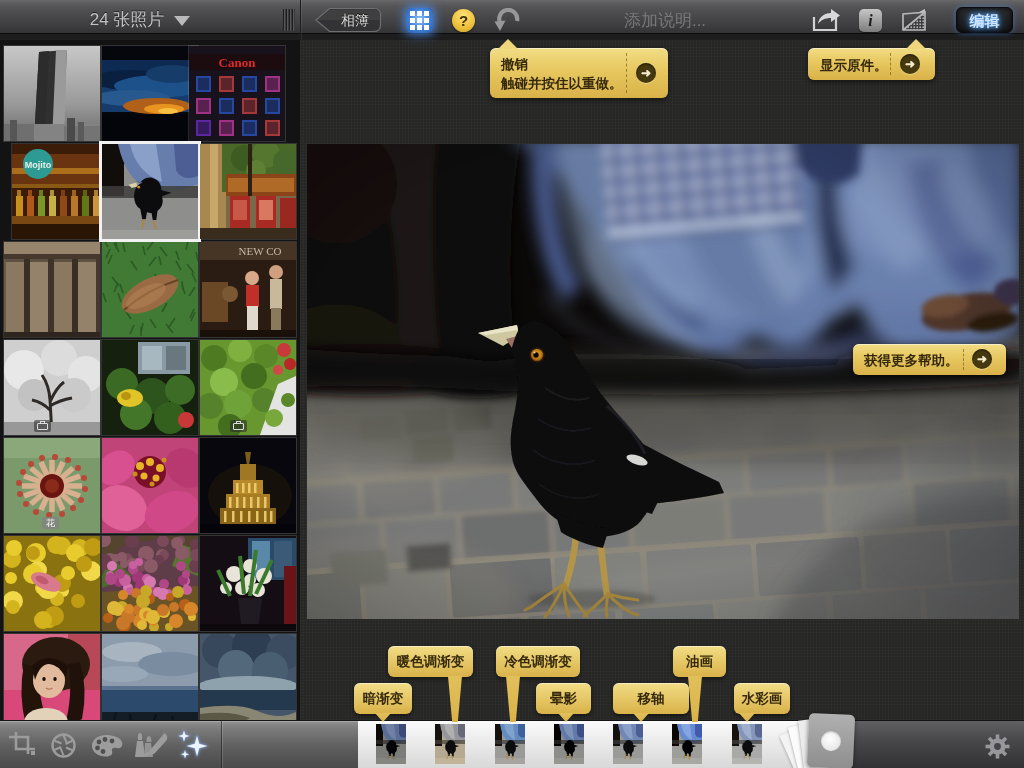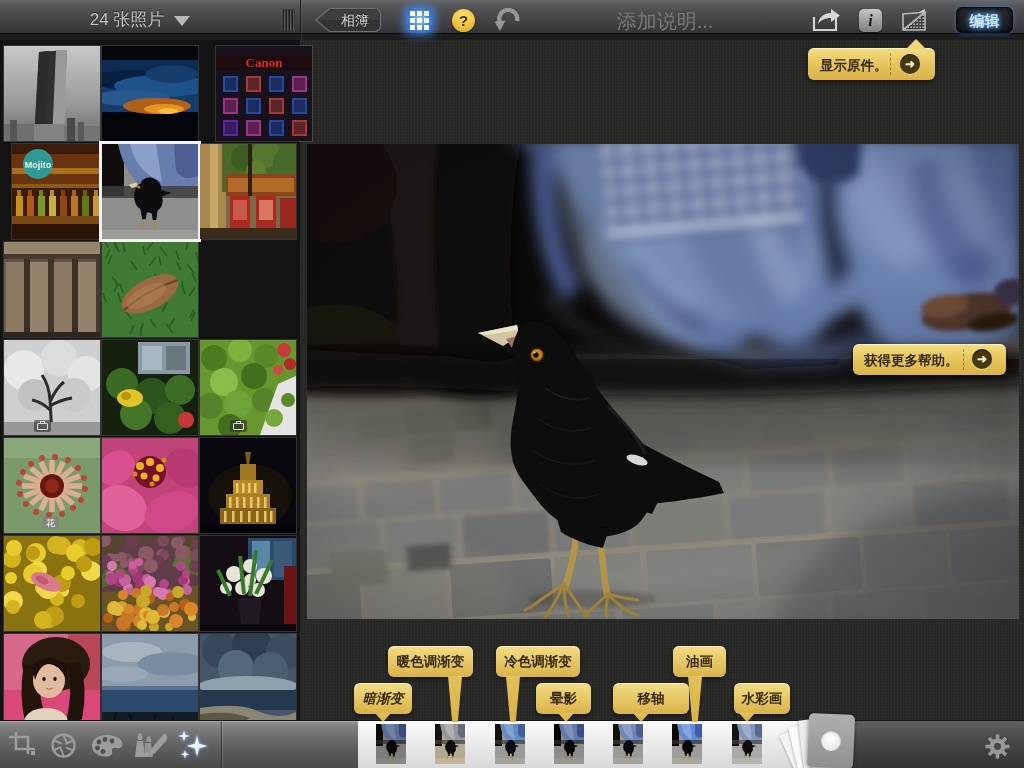--- a/index.html
+++ b/index.html
@@ -33,21 +33,21 @@
 #gridbtn .g{position:absolute;left:4px;top:3px;width:19px;height:19px;
  background:
  linear-gradient(#fff,#fff) 0 0/5px 5px no-repeat, linear-gradient(#fff,#fff) 7px 0/5px 5px no-repeat, linear-gradient(#fff,#fff) 14px 0/5px 5px no-repeat,
  linear-gradient(#fff,#fff) 0 7px/5px 5px no-repeat, linear-gradient(#fff,#fff) 7px 7px/5px 5px no-repeat, linear-gradient(#fff,#fff) 14px 7px/5px 5px no-repeat,
  linear-gradient(#fff,#fff) 0 14px/5px 5px no-repeat, linear-gradient(#fff,#fff) 7px 14px/5px 5px no-repeat, linear-gradient(#fff,#fff) 14px 14px/5px 5px no-repeat;}
 
 #helpbtn{position:absolute;left:452px;top:9px;width:23px;height:23px;border-radius:50%;
  background:radial-gradient(circle at 50% 30%,#ffe47a 0%,#f0c23e 55%,#caa125 100%);
  box-shadow:0 1px 2px rgba(0,0,0,.5);color:#40300a;font-weight:bold;font-size:15px;text-align:center;line-height:23px;}
 
-#caption{position:absolute;left:560px;top:0;width:210px;height:40px;line-height:42px;text-align:center;color:#787878;font-size:20px;}
+#caption{position:absolute;left:560px;top:0;width:210px;height:40px;line-height:42px;text-align:center;color:#787878;font-size:17px;}
 
 #editbtn{position:absolute;left:956px;top:7px;width:57px;height:26px;border-radius:6px;
  background:linear-gradient(180deg,#2a2a2c,#161618);
  box-shadow:0 0 6px rgba(80,150,255,.45), inset 0 0 5px rgba(0,0,0,.9);border:1px solid #0a0a0c;
  color:#cfe6ff;font-size:15px;font-weight:bold;text-align:center;line-height:26px;
  text-shadow:0 0 5px #5aa7ff,0 0 9px #3f8fe0;}
 .topico{position:absolute;top:8px;}
 
 #bottombar{left:0;top:720px;width:1024px;height:48px;
  background:linear-gradient(180deg,#929292 0%,#7c7c7c 15%,#5f5f5f 55%,#4a4a4a 100%);
@@ -107,21 +107,21 @@
 <rect y="14" width="96" height="20" fill="#0c2a52"></rect>
 <ellipse cx="28" cy="34" rx="38" ry="10" fill="#0a2040"></ellipse>
 <ellipse cx="60" cy="40" rx="48" ry="11" fill="#1d518a"></ellipse>
 <ellipse cx="30" cy="52" rx="38" ry="8" fill="#27598e"></ellipse>
 <ellipse cx="70" cy="28" rx="26" ry="9" fill="#163c6a"></ellipse>
 <ellipse cx="55" cy="60" rx="34" ry="8" fill="#b06018"></ellipse>
 <ellipse cx="62" cy="63" rx="20" ry="5" fill="#e89420"></ellipse>
 <ellipse cx="66" cy="65" rx="10" ry="3" fill="#f8c040"></ellipse>
 <rect y="68" width="96" height="27" fill="#04050a"></rect>
         </svg></div>
-      <div class="th" style="left:216px;top:6px;box-shadow:0 0 0 1px rgba(255,255,255,.14);"><svg width="96" height="95" viewBox="0 0 96 95">
+      <div class="th" style="left:189px;top:6px;box-shadow:0 0 0 1px rgba(255,255,255,.14);"><svg width="96" height="95" viewBox="0 0 96 95">
           <rect width="96" height="95" fill="#17121c"></rect>
 <rect y="8" width="96" height="16" fill="#1c0c10"></rect>
 <text x="48" y="21" font-size="13" font-weight="bold" fill="#e02828" text-anchor="middle" font-family="Liberation Serif,serif">Canon</text>
 <rect x="7" y="30" width="15" height="16" fill="#2a52b8" opacity=".85"></rect>
           <rect x="9" y="32" width="11" height="12" fill="#10101c" opacity=".5"></rect>
           <rect x="30" y="30" width="15" height="16" fill="#c04040" opacity=".85"></rect>
           <rect x="32" y="32" width="11" height="12" fill="#10101c" opacity=".5"></rect>
           <rect x="53" y="30" width="15" height="16" fill="#2a52b8" opacity=".85"></rect>
           <rect x="55" y="32" width="11" height="12" fill="#10101c" opacity=".5"></rect>
           <rect x="76" y="30" width="15" height="16" fill="#b83898" opacity=".85"></rect>
@@ -262,20 +262,34 @@
           <line x1="35" y1="28" x2="29" y2="19" stroke="#2c5a24" stroke-width="1.6"></line>
           <line x1="94" y1="40" x2="90" y2="31" stroke="#2c5a24" stroke-width="1.6"></line>
           <line x1="6" y1="5" x2="1" y2="-4" stroke="#2c5a24" stroke-width="1.6"></line>
           <line x1="65" y1="14" x2="58" y2="5" stroke="#2c5a24" stroke-width="1.6"></line>
           <line x1="47" y1="24" x2="54" y2="15" stroke="#2c5a24" stroke-width="1.6"></line>
           <line x1="12" y1="50" x2="16" y2="41" stroke="#2c5a24" stroke-width="1.6"></line>
           <line x1="39" y1="94" x2="39" y2="85" stroke="#2c5a24" stroke-width="1.6"></line>
 <ellipse cx="48" cy="52" rx="31" ry="15" fill="#9a6a44" transform="rotate(-28 48 52)"></ellipse>
 <path d="M22 68 Q44 48 76 38" stroke="#6a4426" stroke-width="2" fill="none"></path>
 <ellipse cx="44" cy="54" rx="22" ry="9" fill="#b08054" opacity=".6" transform="rotate(-28 44 54)"></ellipse>
+        </svg></div>
+      <div class="th" style="left:200px;top:202px;box-shadow:0 0 0 1px rgba(255,255,255,.14);"><svg width="96" height="95" viewBox="0 0 96 95">
+          <rect width="96" height="95" fill="#2a1c12"></rect>
+<rect y="0" width="96" height="18" fill="#463424"></rect>
+<text x="60" y="13" font-size="11" fill="#c8bca8" text-anchor="middle" font-family="Liberation Serif,serif">NEW CO</text>
+<rect x="2" y="40" width="26" height="40" fill="#6a4826"></rect>
+<circle cx="52" cy="36" r="7" fill="#d8a888"></circle>
+<rect x="46" y="43" width="13" height="22" fill="#c03028"></rect>
+<rect x="47" y="64" width="11" height="26" fill="#e0d8cc"></rect>
+<circle cx="76" cy="30" r="7" fill="#d0a080"></circle>
+<rect x="70" y="37" width="12" height="30" fill="#c8b89c"></rect>
+<rect x="71" y="66" width="10" height="26" fill="#8a7a5c"></rect>
+<circle cx="30" cy="52" r="8" fill="#7a5834"></circle>
+<rect y="88" width="96" height="7" fill="#1a100a"></rect>
         </svg></div>
       <div class="th" style="left:4px;top:300px;box-shadow:0 0 0 1px rgba(255,255,255,.14);"><svg width="96" height="95" viewBox="0 0 96 95">
           <rect width="96" height="95" fill="#cfcfcf"></rect>
 <circle cx="20" cy="30" r="20" fill="#e8e8e8"></circle>
           <circle cx="55" cy="18" r="18" fill="#dcdcdc"></circle>
           <circle cx="82" cy="34" r="18" fill="#e4e4e4"></circle>
 <circle cx="30" cy="55" r="16" fill="#c2c2c2"></circle>
           <circle cx="70" cy="55" r="17" fill="#cacaca"></circle>
 <path d="M48 95 L46 60 Q45 45 38 35 M46 62 Q52 48 60 42 M46 70 Q38 62 28 60 M46 66 Q56 60 68 58" stroke="#2e2a28" stroke-width="3" fill="none"></path>
 <rect y="82" width="96" height="13" fill="#989898"></rect>
@@ -1136,21 +1150,21 @@
 </svg></div>
     </div>
   <div id="cardstack" class="abs">
 <div style="position:absolute;left:-8px;top:16px;width:40px;height:46px;background:#f4f4f4;transform:rotate(-24deg);box-shadow:0 1px 3px rgba(0,0,0,.4);"></div>
 <div style="position:absolute;left:-2px;top:12px;width:42px;height:48px;background:#fbfbfb;transform:rotate(-14deg);box-shadow:0 1px 3px rgba(0,0,0,.4);"></div>
 <div style="position:absolute;left:6px;top:8px;width:44px;height:52px;background:#ececec;transform:rotate(-7deg);box-shadow:0 1px 3px rgba(0,0,0,.45);"></div>
 <div style="position:absolute;left:13px;top:4px;width:46px;height:54px;border-radius:5px;background:linear-gradient(180deg,#b0b0b0,#8e8e8e);transform:rotate(2.5deg);box-shadow:0 1px 4px rgba(0,0,0,.5);">
 <div style="position:absolute;left:13px;top:17px;width:20px;height:20px;border-radius:50%;background:radial-gradient(circle at 45% 38%,#ffffff,#dedede);box-shadow:inset 0 1px 2px rgba(0,0,0,.2);"></div>
 </div>
     </div>
-  <div class="flabel" style="left:354px;top:683px;width:58px;height:31px;line-height:31px;font-style:italic;">暗渐变<div class="ftail" style="left:21px;top:30px;width:16px;height:9px;clip-path:polygon(0 0,100% 0,50% 100%);"></div></div>
+  <div class="flabel" style="left:354px;top:683px;width:58px;height:31px;line-height:31px;">暗渐变<div class="ftail" style="left:21px;top:30px;width:16px;height:9px;clip-path:polygon(0 0,100% 0,50% 100%);"></div></div>
     <div class="flabel" style="left:388px;top:646px;width:85px;height:31px;line-height:31px;">暖色调渐变<div class="ftail" style="left:60px;top:30px;width:14px;height:46px;clip-path:polygon(0 0,100% 0,70% 100%,30% 100%);"></div></div>
     <div class="flabel" style="left:496px;top:646px;width:84px;height:31px;line-height:31px;">冷色调渐变<div class="ftail" style="left:10px;top:30px;width:14px;height:46px;clip-path:polygon(0 0,100% 0,70% 100%,30% 100%);"></div></div>
     <div class="flabel" style="left:536px;top:683px;width:55px;height:31px;line-height:31px;">晕影<div class="ftail" style="left:22px;top:30px;width:16px;height:9px;clip-path:polygon(0 0,100% 0,50% 100%);"></div></div>
     <div class="flabel" style="left:613px;top:683px;width:76px;height:31px;line-height:31px;">移轴<div class="ftail" style="left:20px;top:30px;width:16px;height:9px;clip-path:polygon(0 0,100% 0,50% 100%);"></div></div>
     <div class="flabel" style="left:673px;top:646px;width:53px;height:31px;line-height:31px;">油画<div class="ftail" style="left:15px;top:30px;width:14px;height:46px;clip-path:polygon(0 0,100% 0,70% 100%,30% 100%);"></div></div>
     <div class="flabel" style="left:734px;top:683px;width:56px;height:31px;line-height:31px;">水彩画<div class="ftail" style="left:5px;top:30px;width:16px;height:9px;clip-path:polygon(0 0,100% 0,50% 100%);"></div></div>
   <div id="topbar" class="abs">
     <div id="hdrcount">24 张照片<span class="tri"></span></div>
     <div id="draghandle"></div>
     <div class="vsep"></div>
@@ -1182,20 +1196,27 @@
             <circle cx="1.2" cy="1.2" r=".9" fill="#b4b4b6"></circle>
           </pattern>
         </defs>
         <polygon points="2,22 24,22 24,4" fill="url(#dots)"></polygon>
         <polygon points="24,4 24,1 15,5.5" fill="#cacaca"></polygon>
         <path d="M2 22 L24 4 M2 22 V6 L20 4.5 L24 4 V22 Z" fill="none" stroke="#b6b6b8" stroke-width="1.7"></path>
       </svg>
     <div id="editbtn">编辑</div>
   </div>
 
+  <div class="callout" style="left:490px;top:48px;width:178px;height:50px;">
+    <div class="tailup" style="left:8px;"></div>
+    <div style="position:absolute;left:11px;top:8px;font-size:13.5px;">撤销</div>
+    <div style="position:absolute;left:11px;top:27px;font-size:13.5px;">触碰并按住以重做。</div>
+    <div class="dash" style="left:136px;"></div>
+    <div class="go" style="left:146px;top:15px;"></div>
+  </div>
   <div class="callout" style="left:853px;top:344px;width:153px;height:31px;">
     <div style="position:absolute;left:11px;top:8px;font-size:13.5px;">获得更多帮助。</div>
     <div class="dash" style="left:110px;"></div>
     <div class="go" style="left:119px;top:5px;"></div>
   </div>
   <div class="callout" style="left:808px;top:48px;width:127px;height:32px;">
     <div class="tailup" style="left:98px;"></div>
     <div style="position:absolute;left:12px;top:9px;font-size:13.5px;">显示原件。</div>
     <div class="dash" style="left:82px;"></div>
     <div class="go" style="left:92px;top:6px;"></div>

